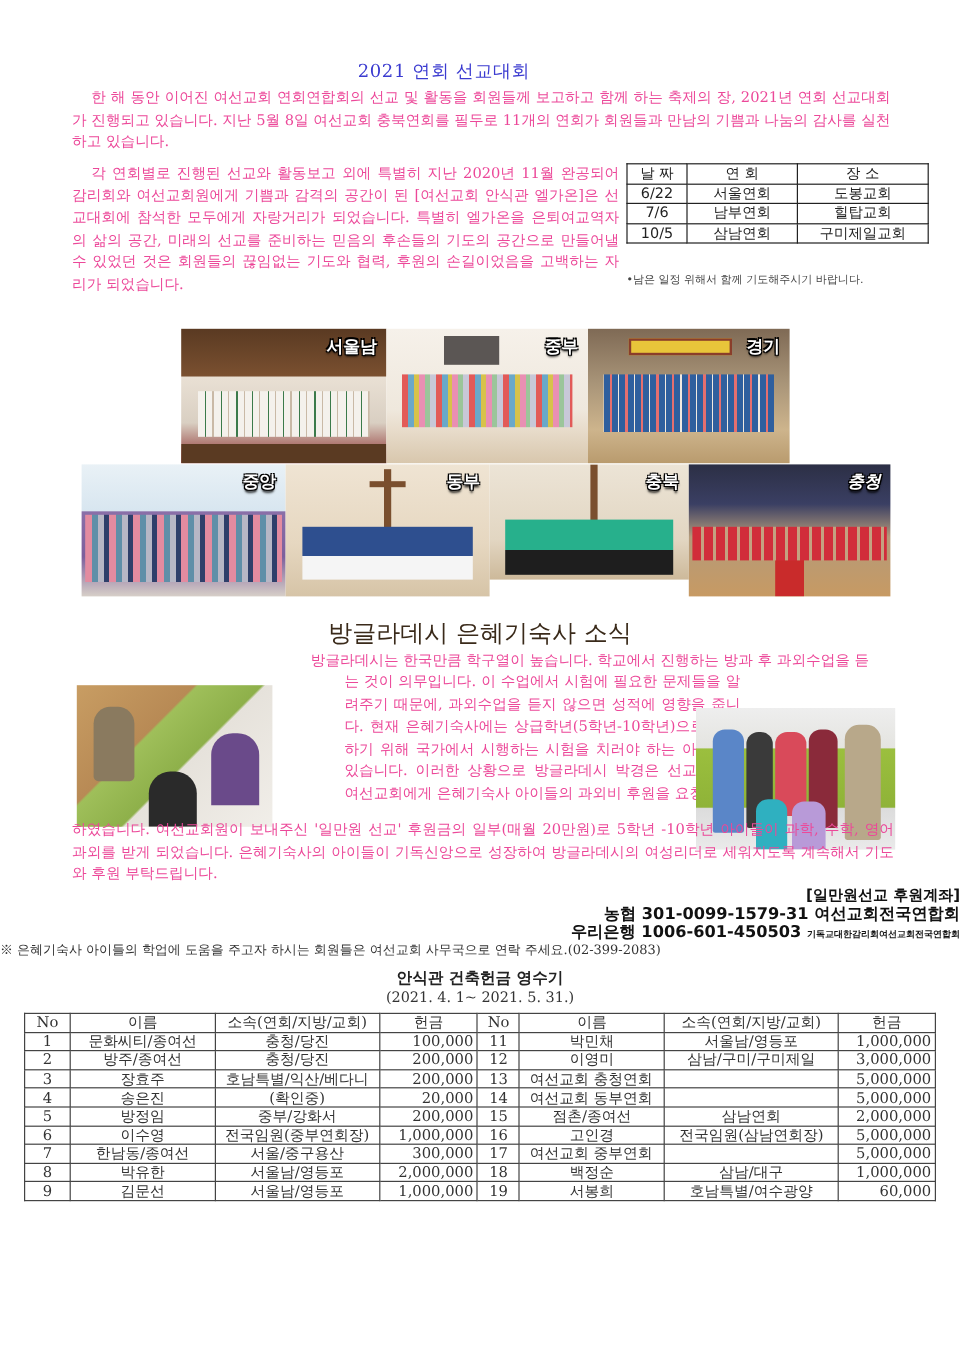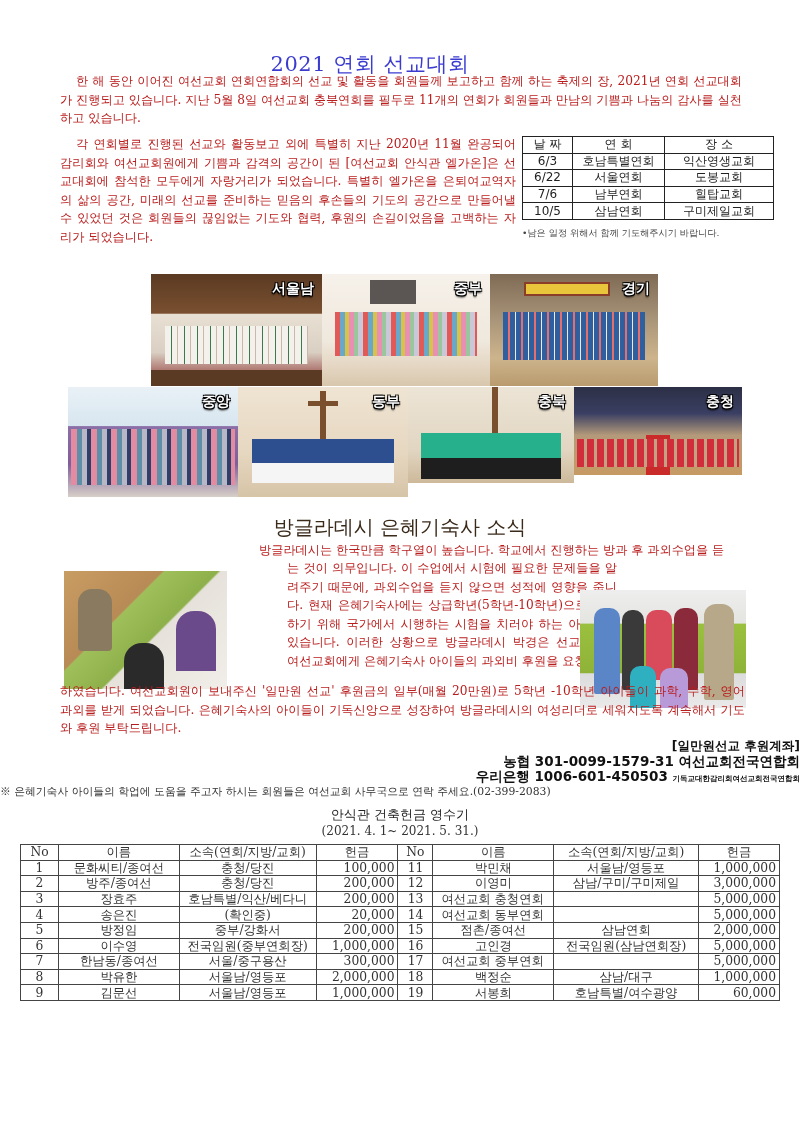--- a/index.html
+++ b/index.html
@@ -1,35 +1,35 @@
 <!DOCTYPE html>
 <html><head>
 <meta charset="utf-8">
 <style>
   * { box-sizing: border-box; margin: 0; padding: 0; }
   body { width: 800px; height: 1132px; background: #ffffff; position: relative; font-family: "DejaVu Serif", "Liberation Serif", serif; color: #222; overflow: hidden; }
   .abs { position: absolute; }
-  .title1 { left: 0; width: 740px; top: 50px; text-align: center; font-size: 21px; color: #3b3bd0; letter-spacing: 0.5px; }
-  .para { font-size: 12.2px; line-height: 18.6px; text-align: justify; color: #b91c1c; }
+  .title1 { left: 0; width: 740px; top: 50px; text-align: center; font-size: 15px; color: #3b3bd0; letter-spacing: 0.5px; }
+  .para { font-size: 12.2px; line-height: 18.6px; text-align: justify; color: #ec4899; }
   .p1 { left: 60px; top: 72px; width: 682px; text-indent: 16px; }
   .p2 { left: 60px; top: 135px; width: 456px; text-indent: 16px; }
   table.sched { position: absolute; left: 522px; top: 136px; width: 252px; border-collapse: collapse; font-family: "DejaVu Sans", sans-serif; font-size: 12px; }
   table.sched td, table.sched th { border: 1.4px solid #222; text-align: center; height: 16.6px; font-weight: normal; padding: 0 2px; line-height: 15px; }
   .sched-note { left: 522px; top: 227px; font-family: "DejaVu Sans", sans-serif; font-size: 9.2px; color: #444; }
   .photo { position: absolute; overflow: hidden; margin-top: 20px; }
   .photo .lbl { position: absolute; top: 6px; right: 8px; font-family: "DejaVu Sans", sans-serif; font-weight: bold; font-size: 14px; color: #fff; text-shadow: -1px -1px 0 #000, 1px -1px 0 #000, -1px 1px 0 #000, 1px 1px 0 #000, 0 2px 2px #000; }
   .stage { position: absolute; left: 0; right: 0; bottom: 0; }
   .crowd { position: absolute; left: 8%; right: 8%; }
   .title2 { left: 0; width: 800px; top: 514px; text-align: center; font-size: 20px; color: #3a2a1a; font-family: "DejaVu Sans", sans-serif; }
   .p3 { left: 243px; top: 541px; width: 502px; text-indent: 16px; }
   .p3b { left: 243px; top: 559px; width: 330px; margin-left: 44px; }
   .p4 { left: 60px; top: 682px; width: 685px; }
   .acct { left: 0; width: 800px; text-align: right; font-family: "DejaVu Sans", sans-serif; font-weight: bold; color: #111; }
   .notice { left: 0; width: 800px; top: 785px; text-align: left; font-size: 10.8px; color: #333; }
-  .rtitle { left: 0; width: 800px; top: 806px; text-align: center; font-size: 13px; font-weight: normal; color: #222; }
+  .rtitle { left: 0; width: 800px; top: 806px; text-align: center; font-size: 13px; font-weight: bold; color: #222; }
   .rsub { left: 0; width: 800px; top: 824px; text-align: center; font-size: 12px; color: #333; }
   table.receipts { position: absolute; left: 20px; top: 844px; width: 760px; border-collapse: collapse; font-size: 12.3px; color: #333; padding-left: 16px; }
   table.receipts td { border: 1px solid #444; height: 15.6px; line-height: 14px; padding: 0 3px; }
   table.receipts .c { text-align: center; }
   table.receipts .r { text-align: right; }
   table.receipts .l { text-align: left; padding-left: 8px; }
   table.receipts { border: 1.6px solid #222; }
 </style>
 </head>
 <body>
@@ -39,25 +39,20 @@
 <p class="abs para p2">각 연회별로 진행된 선교와 활동보고 외에 특별히 지난 2020년 11월 완공되어 감리회와 여선교회원에게 기쁨과 감격의 공간이 된 [여선교회 안식관 엘가온]은 선교대회에 참석한 모두에게 자랑거리가 되었습니다. 특별히 엘가온을 은퇴여교역자의 삶의 공간, 미래의 선교를 준비하는 믿음의 후손들의 기도의 공간으로 만들어낼 수 있었던 것은 회원들의 끊임없는 기도와 협력, 후원의 손길이었음을 고백하는 자리가 되었습니다.</p>
 
 <table class="sched">
   <tbody>
       <tr>
     <th style="width:50px">날 짜</th>
     <th style="width:92px">연 회</th>
     <th>장 소</th>
   </tr>
   <tr>
-    <td>6/3</td>
-    <td>호남특별연회</td>
-    <td>익산영생교회</td>
-  </tr>
-  <tr>
     <td>6/22</td>
     <td>서울연회</td>
     <td>도봉교회</td>
   </tr>
   <tr>
     <td>7/6</td>
     <td>남부연회</td>
     <td>힐탑교회</td>
   </tr>
   <tr>
@@ -93,21 +88,21 @@
   <div style="position:absolute;left:82px;top:4px;width:6px;height:50px;background:#7a4f2e;"></div>
   <div style="position:absolute;left:70px;top:14px;width:30px;height:5px;background:#7a4f2e;"></div>
   <div class="crowd" style="top:52px;height:44px;background:linear-gradient(#2e4f8f 0 55%,#f5f5f5 55% 100%);"></div>
   <span class="lbl">동부</span>
 </div>
 <div class="photo" style="left:408px;top:367px;width:166px;height:96px;background:linear-gradient(#ece4d6 0%,#e2d6c2 65%,#cdb99a 100%);">
   <div style="position:absolute;left:84px;top:0;width:6px;height:48px;background:#7a4f2e;"></div>
   <div class="crowd" style="top:46px;height:46px;background:linear-gradient(#27b08c 0 55%,#1e1e1e 55% 100%);"></div>
   <span class="lbl">충북</span>
 </div>
-<div class="photo" style="left:574px;top:367px;width:168px;height:88px;background:linear-gradient(#2c2f45 0%,#3a3f63 30%,#b49a7a 55%,#c79a63 100%);">
+<div class="photo" style="left:574px;top:367px;width:168px;height:110px;background:linear-gradient(#2c2f45 0%,#3a3f63 30%,#b49a7a 55%,#c79a63 100%);font-style:italic;">
   <div style="position:absolute;left:72px;bottom:0;width:24px;height:40px;background:#c92b2b;"></div>
   <div class="crowd" style="top:52px;height:28px;left:2%;right:2%;background:repeating-linear-gradient(90deg,#d12d3a 0 7px,#c4a180 7px 10px);"></div>
   <span class="lbl">충청</span>
 </div>
 
 <div class="abs title2">방글라데시 은혜기숙사 소식</div>
 
 <div class="photo" style="left:64px;top:551px;width:163px;height:118px;background:linear-gradient(135deg,#c89d63 0%,#b88a55 35%,#9fbf5a 36%,#8eb04a 55%,#e6e2db 56%,#f1eee9 100%);">
   <div style="position:absolute;left:14px;top:18px;width:34px;height:62px;background:#8a7a5f;border-radius:14px 14px 4px 4px;"></div>
   <div style="position:absolute;left:60px;top:72px;width:40px;height:46px;background:#2a2a2a;border-radius:18px 18px 0 0;"></div>

